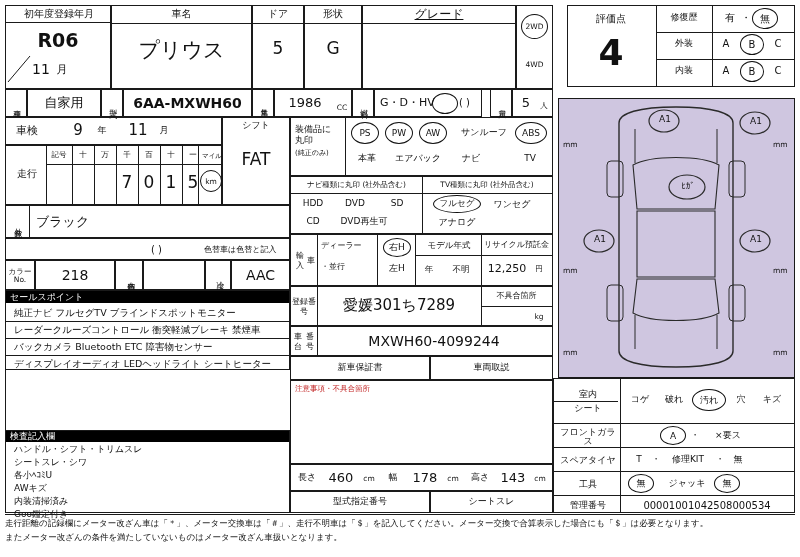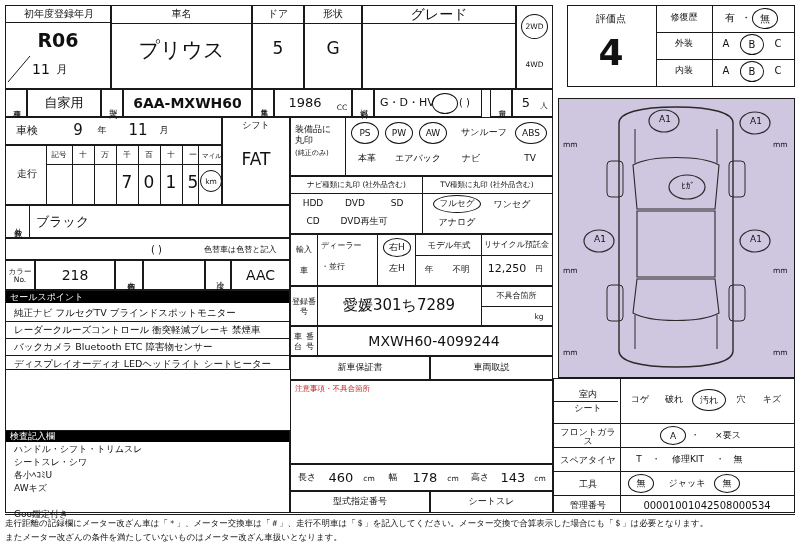--- a/index.html
+++ b/index.html
@@ -60,21 +60,21 @@
     <div class="lbl ctr" style="left:0; top:26px; width:50px; height:34px; font-size:17px;">5</div>
   </div>
 
   <div class="bx" style="left:304px; top:5px; width:58px; height:84px;">
     <div class="lbl ctr" style="left:0; top:2px; width:56px; height:13px; font-size:10px;">形状</div>
     <div class="hline" style="left:0; top:17px; width:56px;"></div>
     <div class="lbl ctr" style="left:0; top:26px; width:56px; height:34px; font-size:17px;">G</div>
   </div>
 
   <div class="bx" style="left:362px; top:5px; width:154px; height:84px;">
-    <div class="lbl ctr" style="left:0; top:2px; width:152px; height:13px; font-size:14px;">グレード</div>
+    <div class="lbl ctr" style="left:0; top:2px; width:152px; height:13px; font-size:12px;text-decoration:underline;">グレード</div>
     <div class="hline" style="left:0; top:17px; width:152px;"></div>
     <div class="lbl ctr" style="left:0; top:26px; width:152px; height:34px; font-size:16px;"></div>
   </div>
 
   <div class="bx" style="left:516px; top:5px; width:37px; height:84px;">
     <div class="ell" style="left:4px; top:8px; width:27px; height:25px; position:absolute;">
       <span class="xs">2WD</span>
     </div>
     <div class="lbl ctr xs" style="left:0; top:53px; width:35px; height:12px;">4WD</div>
   </div>
@@ -237,21 +237,21 @@
   </div>
   <div class="bx" style="left:205px; top:260px; width:26px; height:30px;">
     <div class="lbl ctr vert" style="left:1px; top:2px; width:24px; height:26px; font-size:8px;">冷房</div>
   </div>
   <div class="bx" style="left:231px; top:260px; width:59px; height:30px;">
     <div class="lbl ctr" style="left:0; top:0; width:57px; height:28px; font-size:14px;">AAC</div>
   </div>
 
   <div class="hline" style="left:290px; top:234px; width:263px;"></div>
   <div class="bx" style="left:290px; top:234px; width:263px; height:52px;">
-    <div class="lbl ctr" style="left:2px; top:8px; width:22px; height:36px; font-size:8px; line-height:1.3;flex-direction:column;">
+    <div class="lbl ctr" style="left:2px; top:8px; width:22px; height:36px; font-size:8px; line-height:1.3;">
       <span>輸入</span>
         <br>
       <span>車</span>
     </div>
     <div class="vline" style="left:26px; top:0; height:50px;"></div>
     <div class="lbl lft" style="left:30px; top:5px; width:56px; height:13px; font-size:8px;">ディーラー</div>
     <div class="lbl lft" style="left:30px; top:26px; width:56px; height:13px; font-size:8px;">・並行</div>
     <div class="vline" style="left:86px; top:0; height:50px;"></div>
     <div class="ell" style="position:absolute; left:92px; top:3px; width:28px; height:19px;">
         <span class="sm" style="font-size:9px;">右H</span>
@@ -315,20 +315,21 @@
     <div class="hline" style="left:0; top:64px; width:283px;"></div>
     <div class="lbl lft" style="left:8px; top:66px; width:275px; height:14px; font-size:9.5px;">ディスプレイオーディオ LEDヘッドライト シートヒーター</div>
   </div>
 
   <div class="bx" style="left:5px; top:430px; width:285px; height:83px;">
     <div class="blkhdr" style="position:absolute; left:0; top:0; width:283px; height:11px;">検査記入欄</div>
     <div class="lbl lft" style="left:8px; top:13px; width:270px; height:12px; font-size:9px;">ハンドル・シフト・トリムスレ</div>
     <div class="lbl lft" style="left:8px; top:26px; width:270px; height:12px; font-size:9px;">シートスレ・シワ</div>
     <div class="lbl lft" style="left:8px; top:39px; width:270px; height:12px; font-size:9px;">各小ﾍｺﾐU</div>
     <div class="lbl lft" style="left:8px; top:52px; width:270px; height:12px; font-size:9px;">AWキズ</div>
+    <div class="lbl lft" style="left:8px; top:65px; width:270px; height:12px; font-size:9px;">内装清掃済み</div>
     <div class="lbl lft" style="left:8px; top:78px; width:270px; height:12px; font-size:9px;">Goo鑑定付き</div>
   </div>
   <div class="bx nb" style="left:5px; top:513px; width:285px; height:0;"></div>
 
   <div class="bx" style="left:290px; top:464px; width:263px; height:27px;">
     <div class="lbl ctr" style="left:4px; top:6px; width:24px; height:14px; font-size:9px;">長さ</div>
     <div class="lbl ctr" style="left:30px; top:3px; width:40px; height:20px; font-size:13px;">460</div>
     <div class="lbl ctr xs" style="left:70px; top:8px; width:16px; height:12px;">cm</div>
     <div class="lbl ctr" style="left:92px; top:6px; width:20px; height:14px; font-size:9px;">幅</div>
     <div class="lbl ctr" style="left:114px; top:3px; width:40px; height:20px; font-size:13px;">178</div>

